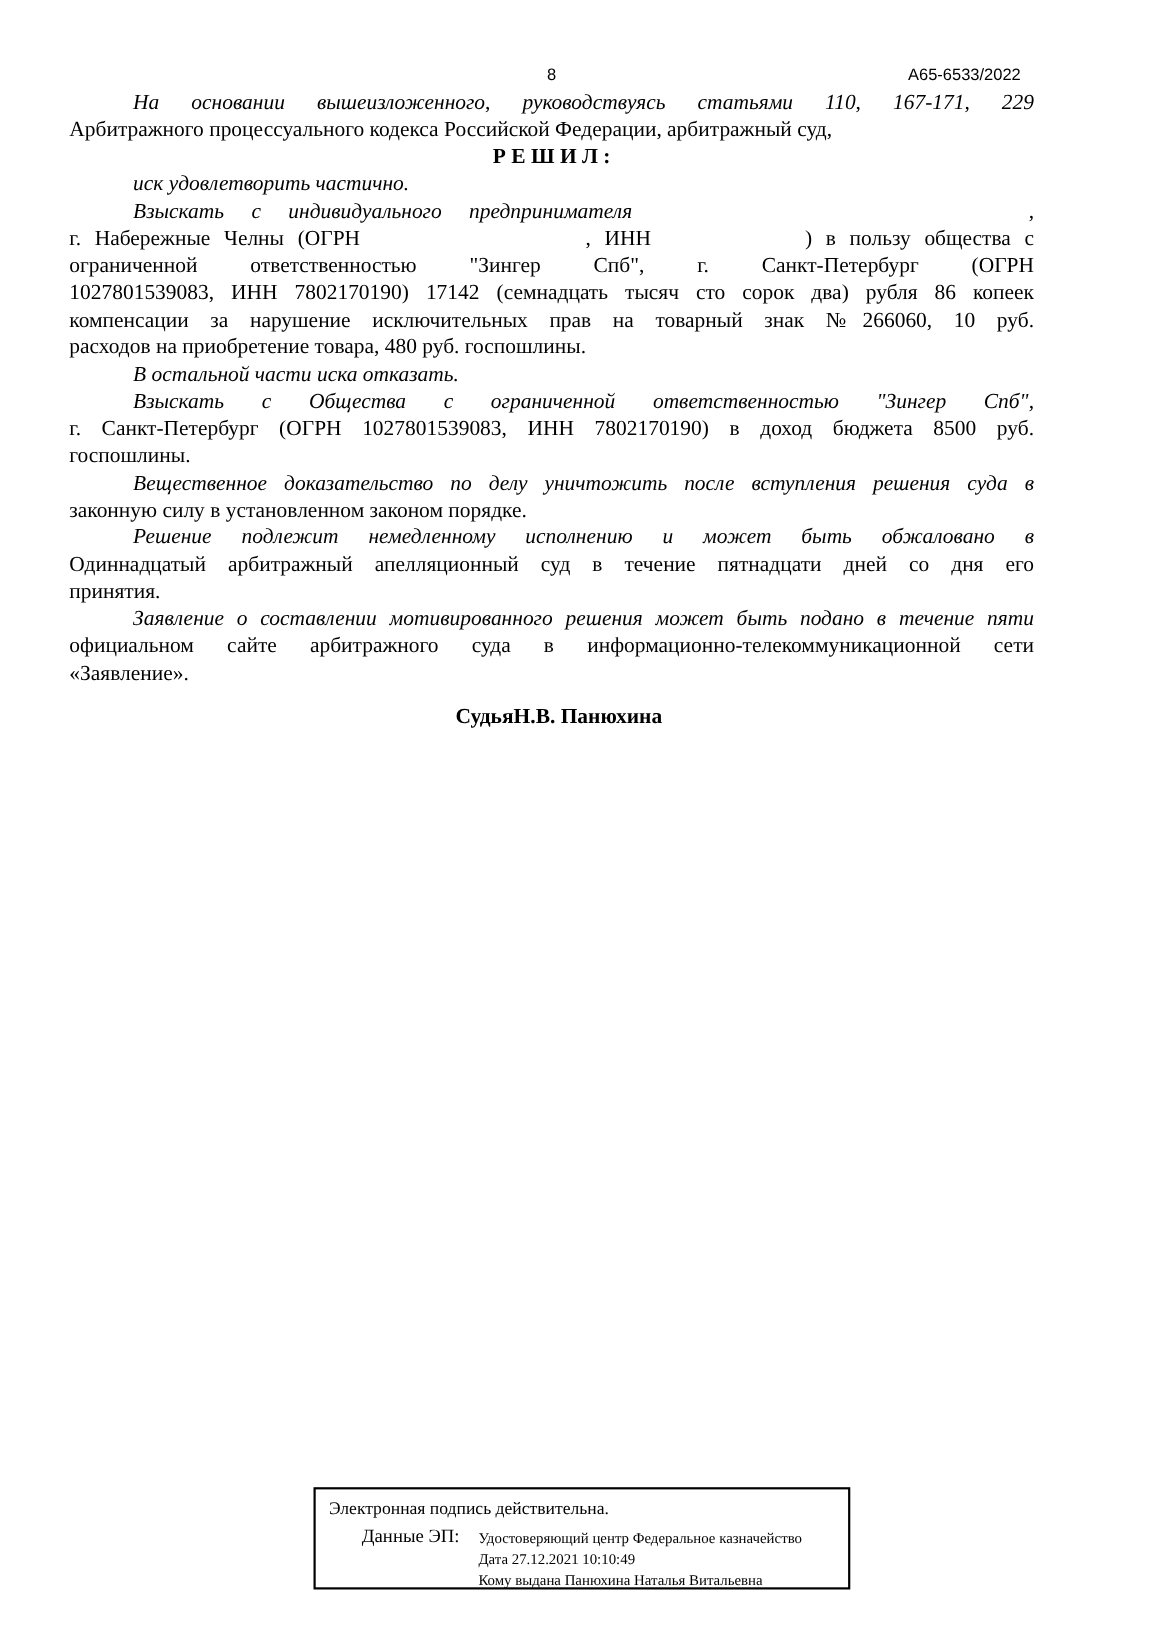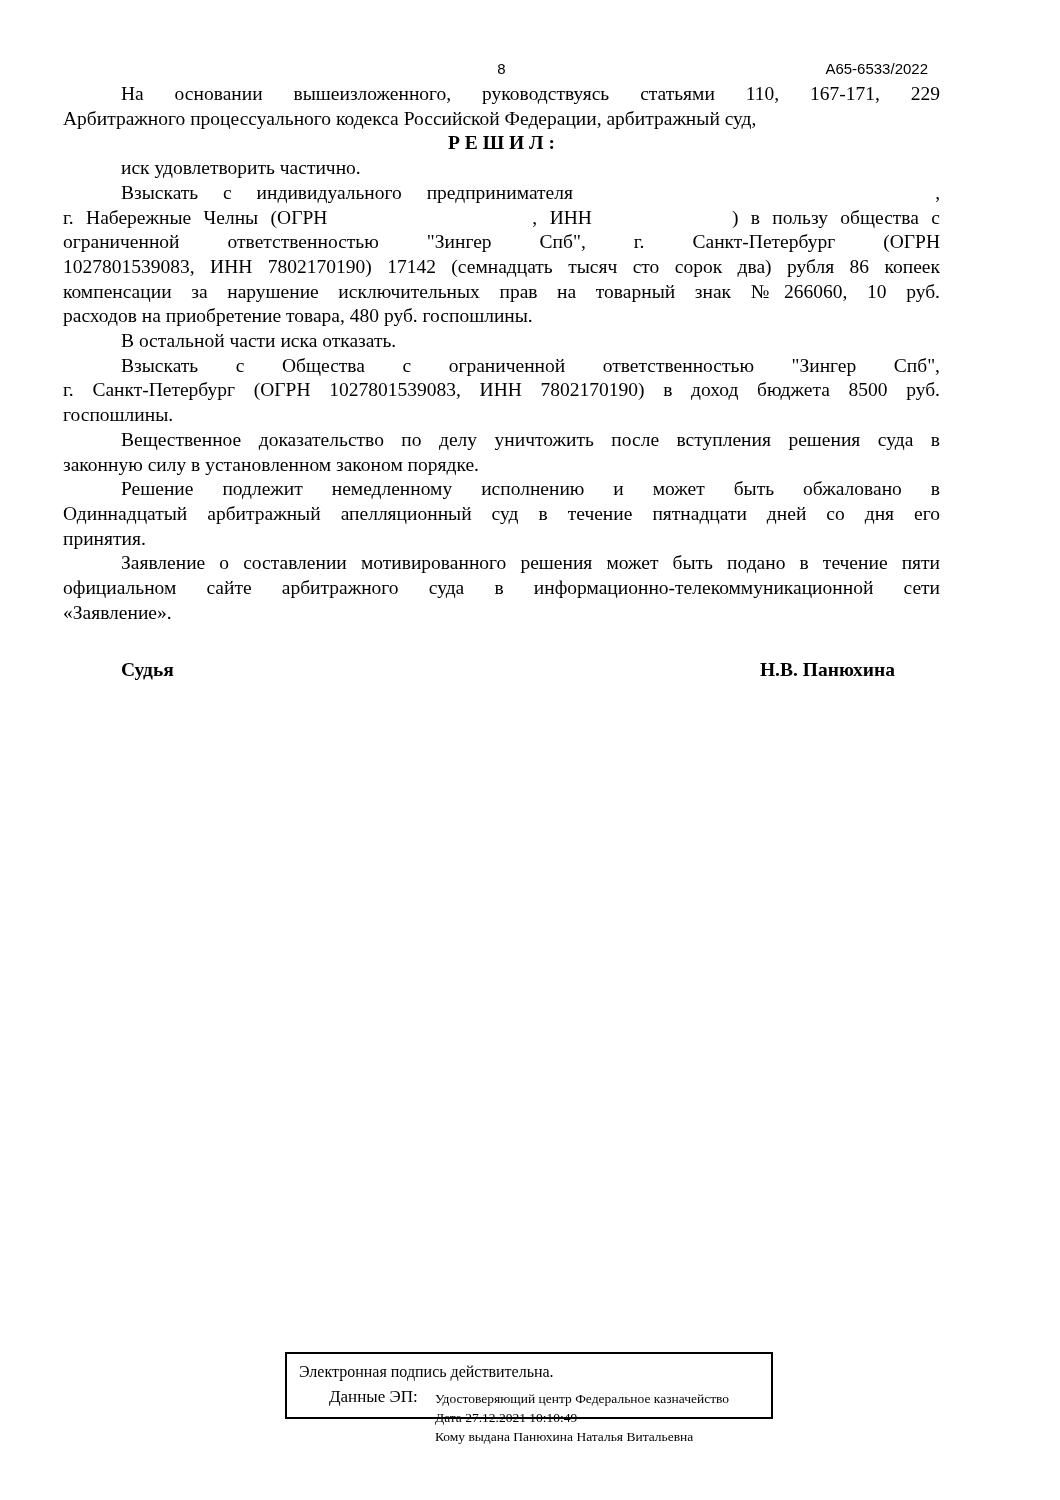--- a/index.html
+++ b/index.html
@@ -33,46 +33,46 @@
   }
   
   .content {
     position: absolute;
     top: 82px; left: 63px;
     width: 877px;
     font-size: 19.5px;
     line-height: 24.7px;
   }
   .line { white-space: normal; }
-  .indent { padding-left: 58px; }
+  .indent { padding-left: 58px; font-style: italic; }
   .just { text-align: justify; text-align-last: justify; }
   .heading {
     text-align: center;
     font-weight: bold;
   }
   .flexline { display: flex; }
   .spread { word-spacing: 20px; }
   .fill { flex: 1 1 auto; }
   .redact { display: inline-block; height: 1px; }
   .w205 { width: 205px; }
   .w140 { width: 140px; }
   
   .judge-row {
     display: flex;
-    justify-content: space-between;
-    margin-top: 33px;
+    justify-content: center;
+    margin-top: 15px;
     padding-left: 58px;
     padding-right: 45px;
     font-weight: bold;
   }
   
   .stamp {
     position: absolute;
     left: 285px; top: 1352px;
-    width: 488px; height: 67px;
+    width: 488px; height: 93px;
     border: 2px solid #000000;
     box-sizing: border-box;
     padding: 7px 12px 0 12px;
     background: #ffffff;
   }
   .stamp-title {
     font-size: 16px;
     line-height: 21px;
   }
   .stamp-row { display: flex; margin-top: 5px; justify-content: center; }

